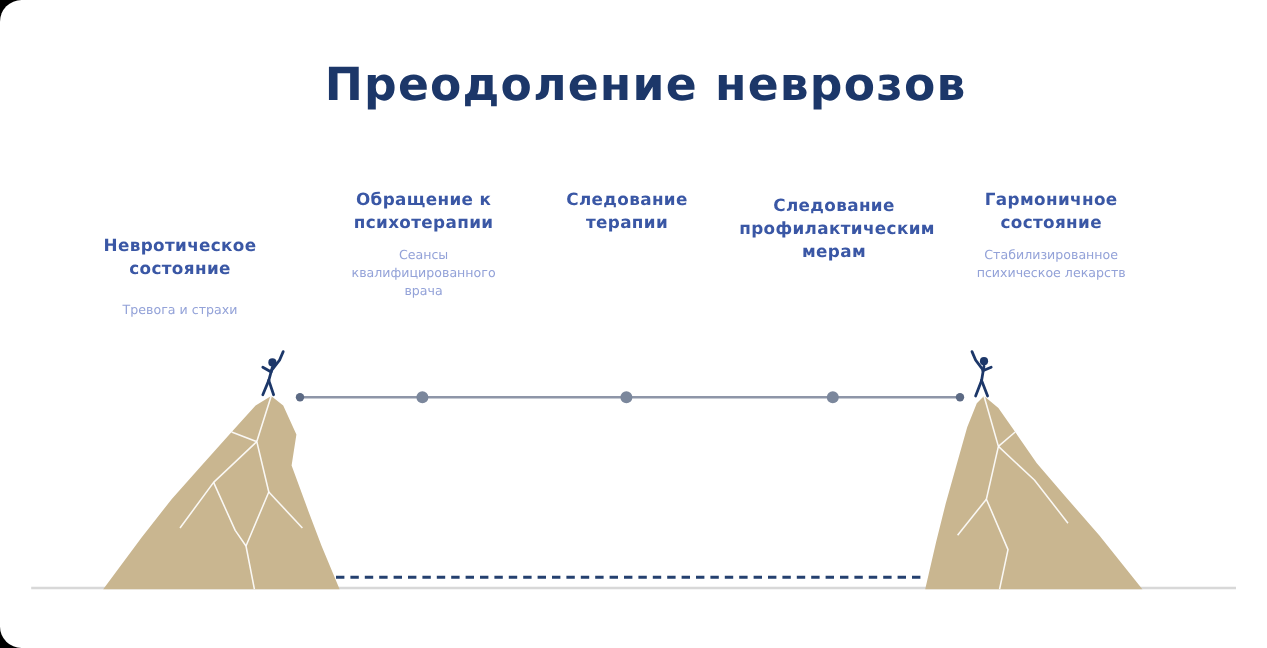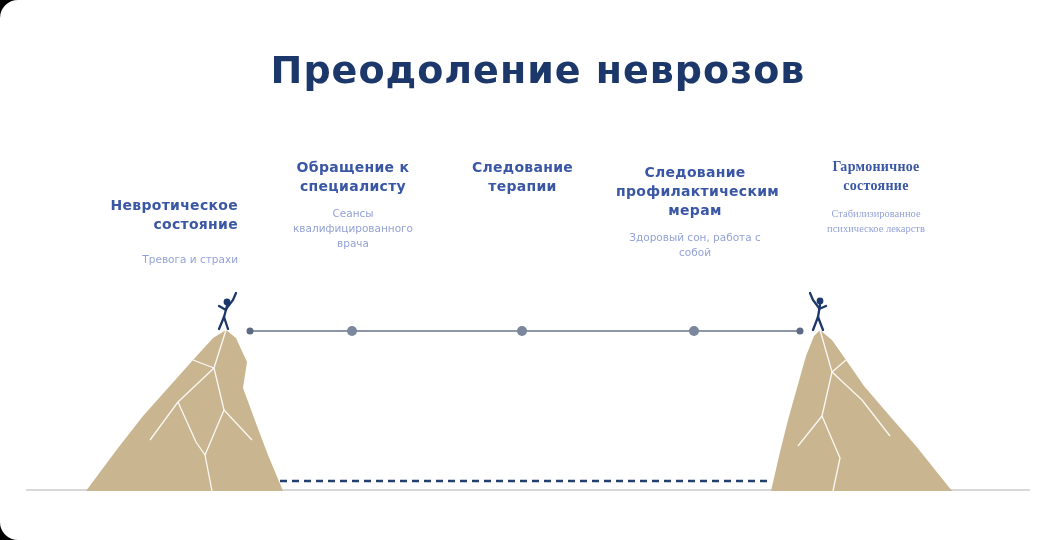--- a/index.html
+++ b/index.html
@@ -34,26 +34,26 @@
     font-size:14px;font-weight:bold;line-height:1.35;
     letter-spacing:.3px;
     color:var(--heading);
     margin:0 0 10px 0;
   }
   .stage-sub{
     font-size:10.5px;line-height:1.45;
     color:var(--sub);
     margin:0;
   }
-  .stage1{left:86px;width:152px;top:196px;text-align:right;}
+  .stage1{left:74px;width:152px;top:196px;}
   .stage1 .stage-title{margin-bottom:18px;}
   .stage2{left:282px;width:142px;top:158px;}
   .stage3{left:455px;width:135px;top:158px;}
   .stage4{left:616px;width:158px;top:131px;margin-top:32px;}
-  .stage5{left:804px;width:144px;top:158px;font-family:Liberation Serif, serif;}
+  .stage5{left:804px;width:144px;top:158px;}
   .scene{position:absolute;left:0;top:0;width:1056px;height:540px;}
   .mtn{fill:var(--tan);stroke:none;}
   .facet{fill:none;stroke:#ffffff;stroke-width:1.3;opacity:.9;stroke-linejoin:round;}
   .rope{stroke:var(--rope);stroke-width:2;}
   .rope-dot{fill:var(--dot);}
   .rope-end{fill:#5c6a84;}
   .climber{stroke:var(--navy);stroke-width:2.3;stroke-linecap:round;fill:none;}
   .climber-head{fill:var(--navy);stroke:none;}
   .dashline{stroke:var(--dash);stroke-width:2.4;stroke-dasharray:7 5;}
   .groundline{stroke:var(--ground);stroke-width:2;}
@@ -64,31 +64,30 @@
 <div class="canvas">
 
   <div class="page-title">Преодоление неврозов</div>
 
   <div class="stage stage1">
     <p class="stage-title">Невротическое состояние</p>
     <p class="stage-sub">Тревога и страхи</p>
   </div>
 
   <div class="stage stage2">
-    <p class="stage-title">Обращение к специалисту</p>
+    <p class="stage-title">Обращение к психотерапии</p>
     <p class="stage-sub">Сеансы квалифицированного врача</p>
   </div>
 
   <div class="stage stage3">
     <p class="stage-title">Следование терапии</p>
   </div>
 
   <div class="stage stage4">
     <p class="stage-title">Следование профилактическим мерам</p>
-    <p class="stage-sub">Здоровый сон, работа с собой</p>
   </div>
 
   <div class="stage stage5">
     <p class="stage-title">Гармоничное состояние</p>
     <p class="stage-sub">Стабилизированное психическое лекарств</p>
   </div>
 
   <svg class="scene" viewBox="0 0 1056 540" xmlns="http://www.w3.org/2000/svg">
 
     <line class="groundline" x1="26" y1="490" x2="1030" y2="490"></line>

